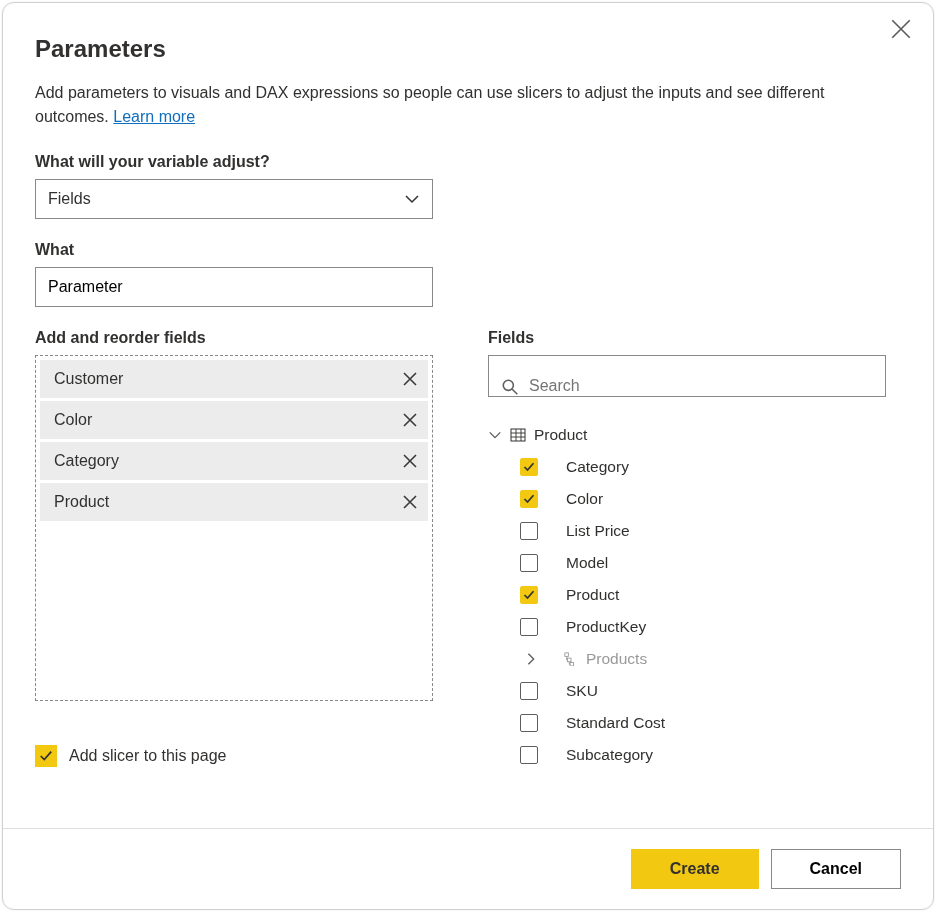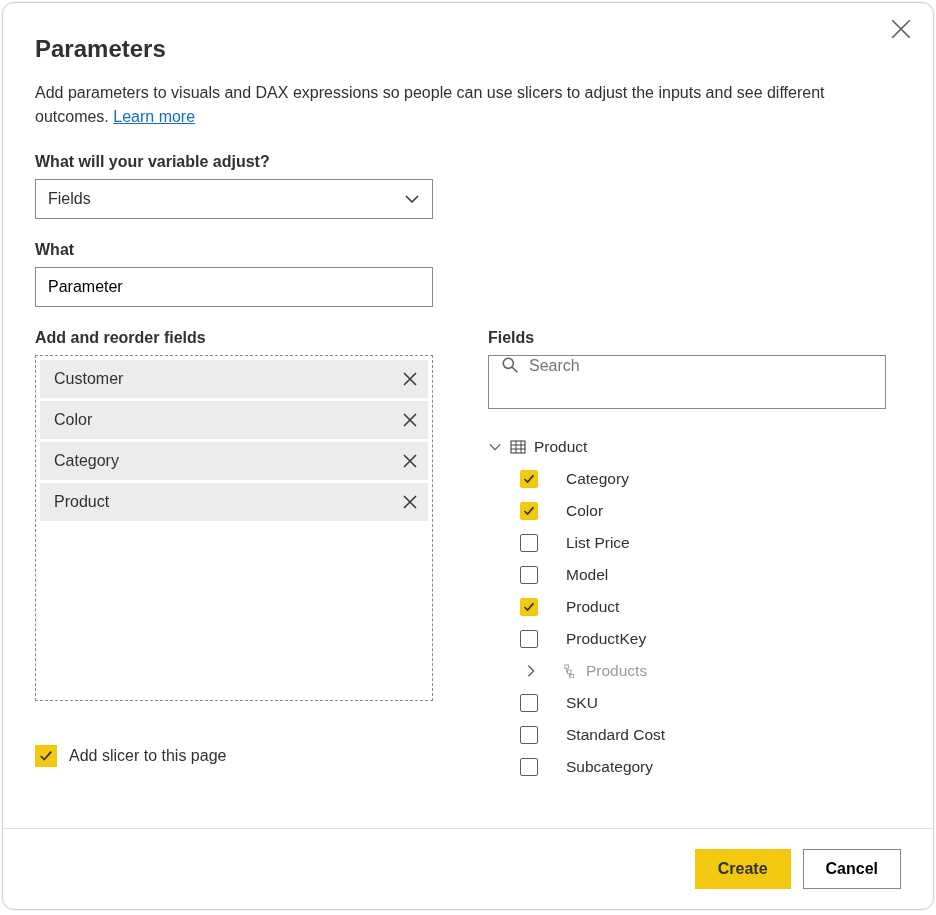--- a/index.html
+++ b/index.html
@@ -117,24 +117,24 @@
     background: #F2C811;
     border: 1px solid #F2C811;
     display: flex;
     align-items: center;
     justify-content: center;
     cursor: pointer;
   }
   .yellow-check svg { width: 14px; height: 14px; }
   .search-box {
     width: 398px;
-    height: 54px;
+    height: 42px;
     border: 1px solid #8a8886;
     display: flex;
-    align-items: flex-start;
+    align-items: flex-end;
     padding: 0 12px;
     gap: 8px;
     margin-bottom: 22px;
   }
   .search-box input {
     border: none;
     outline: none;
     font-size: 16px;
     font-family: inherit;
     flex: 1;
@@ -187,21 +187,21 @@
     left: 0;
     right: 0;
     border-top: 1px solid #e1dfdd;
     padding: 20px 32px;
     display: flex;
     justify-content: flex-end;
     gap: 12px;
   }
   .btn {
     height: 40px;
-    padding: 0 22px;
+    padding: 0 38px;
     font-size: 16px;
     font-family: inherit;
     border: 1px solid #8a8886;
     background: #fff;
     cursor: pointer;
     font-weight: 600;
   }
   .btn.primary {
     background: #F2C811;
     border-color: #F2C811;

